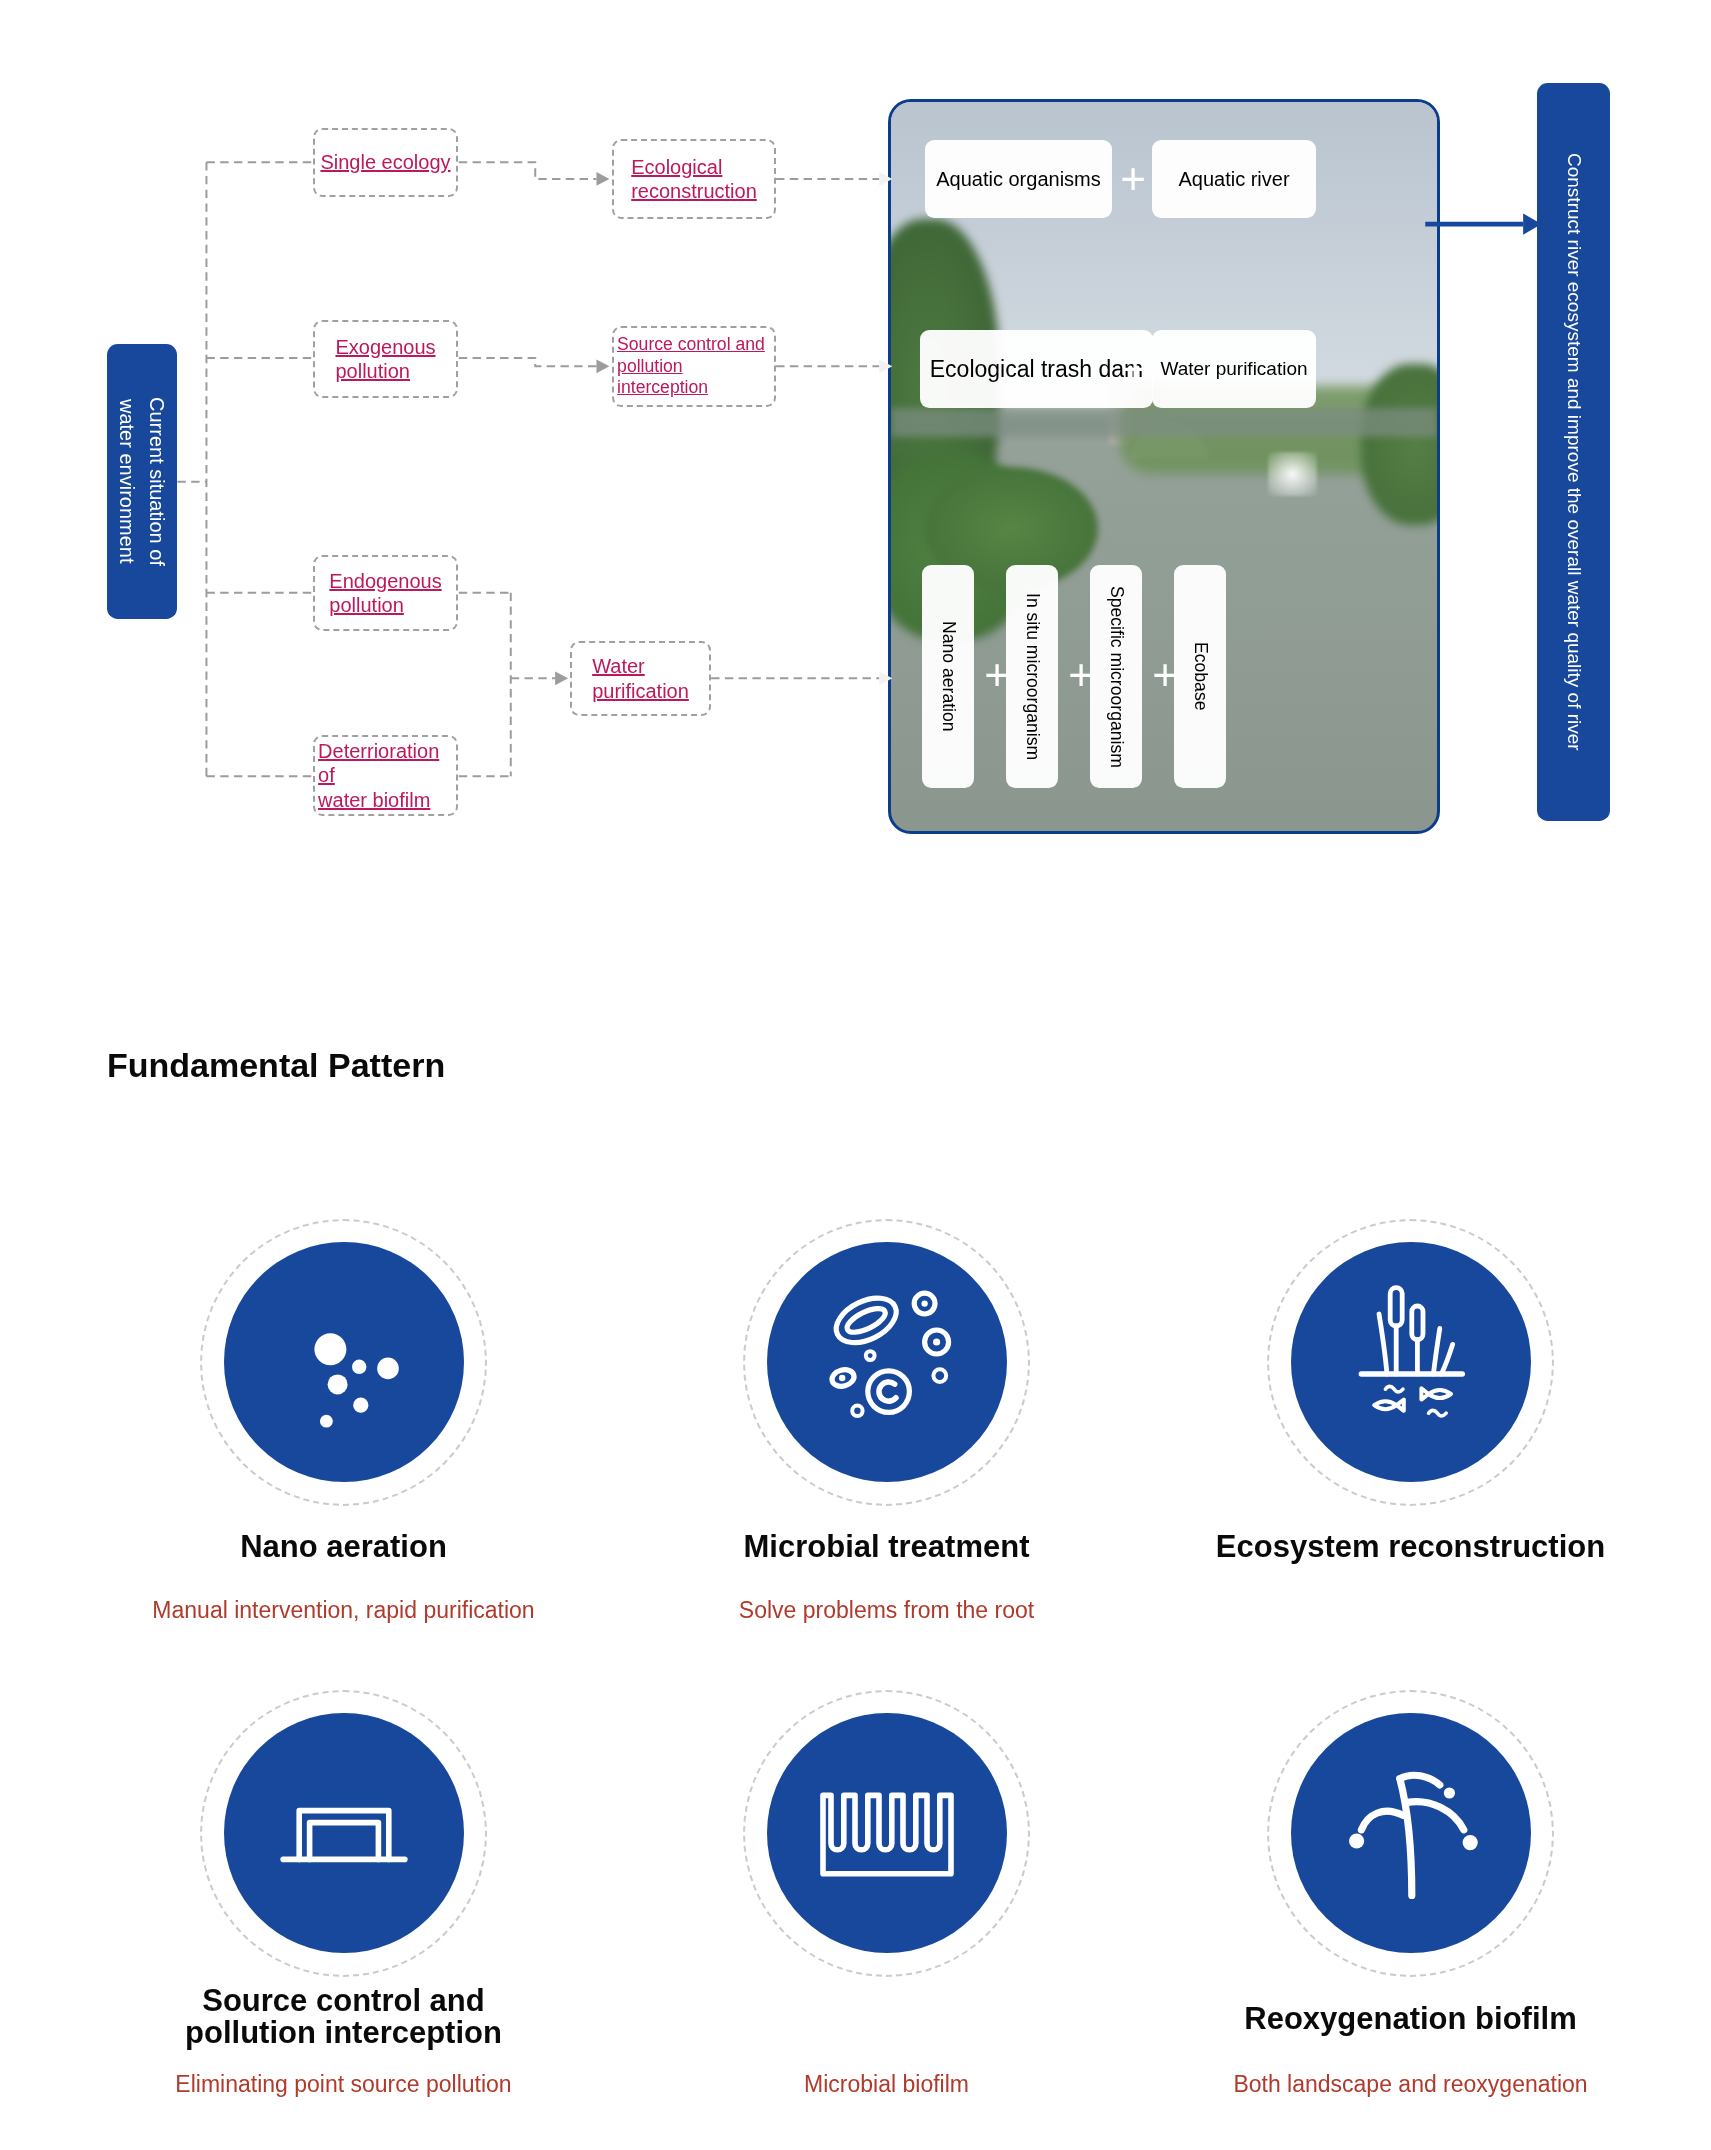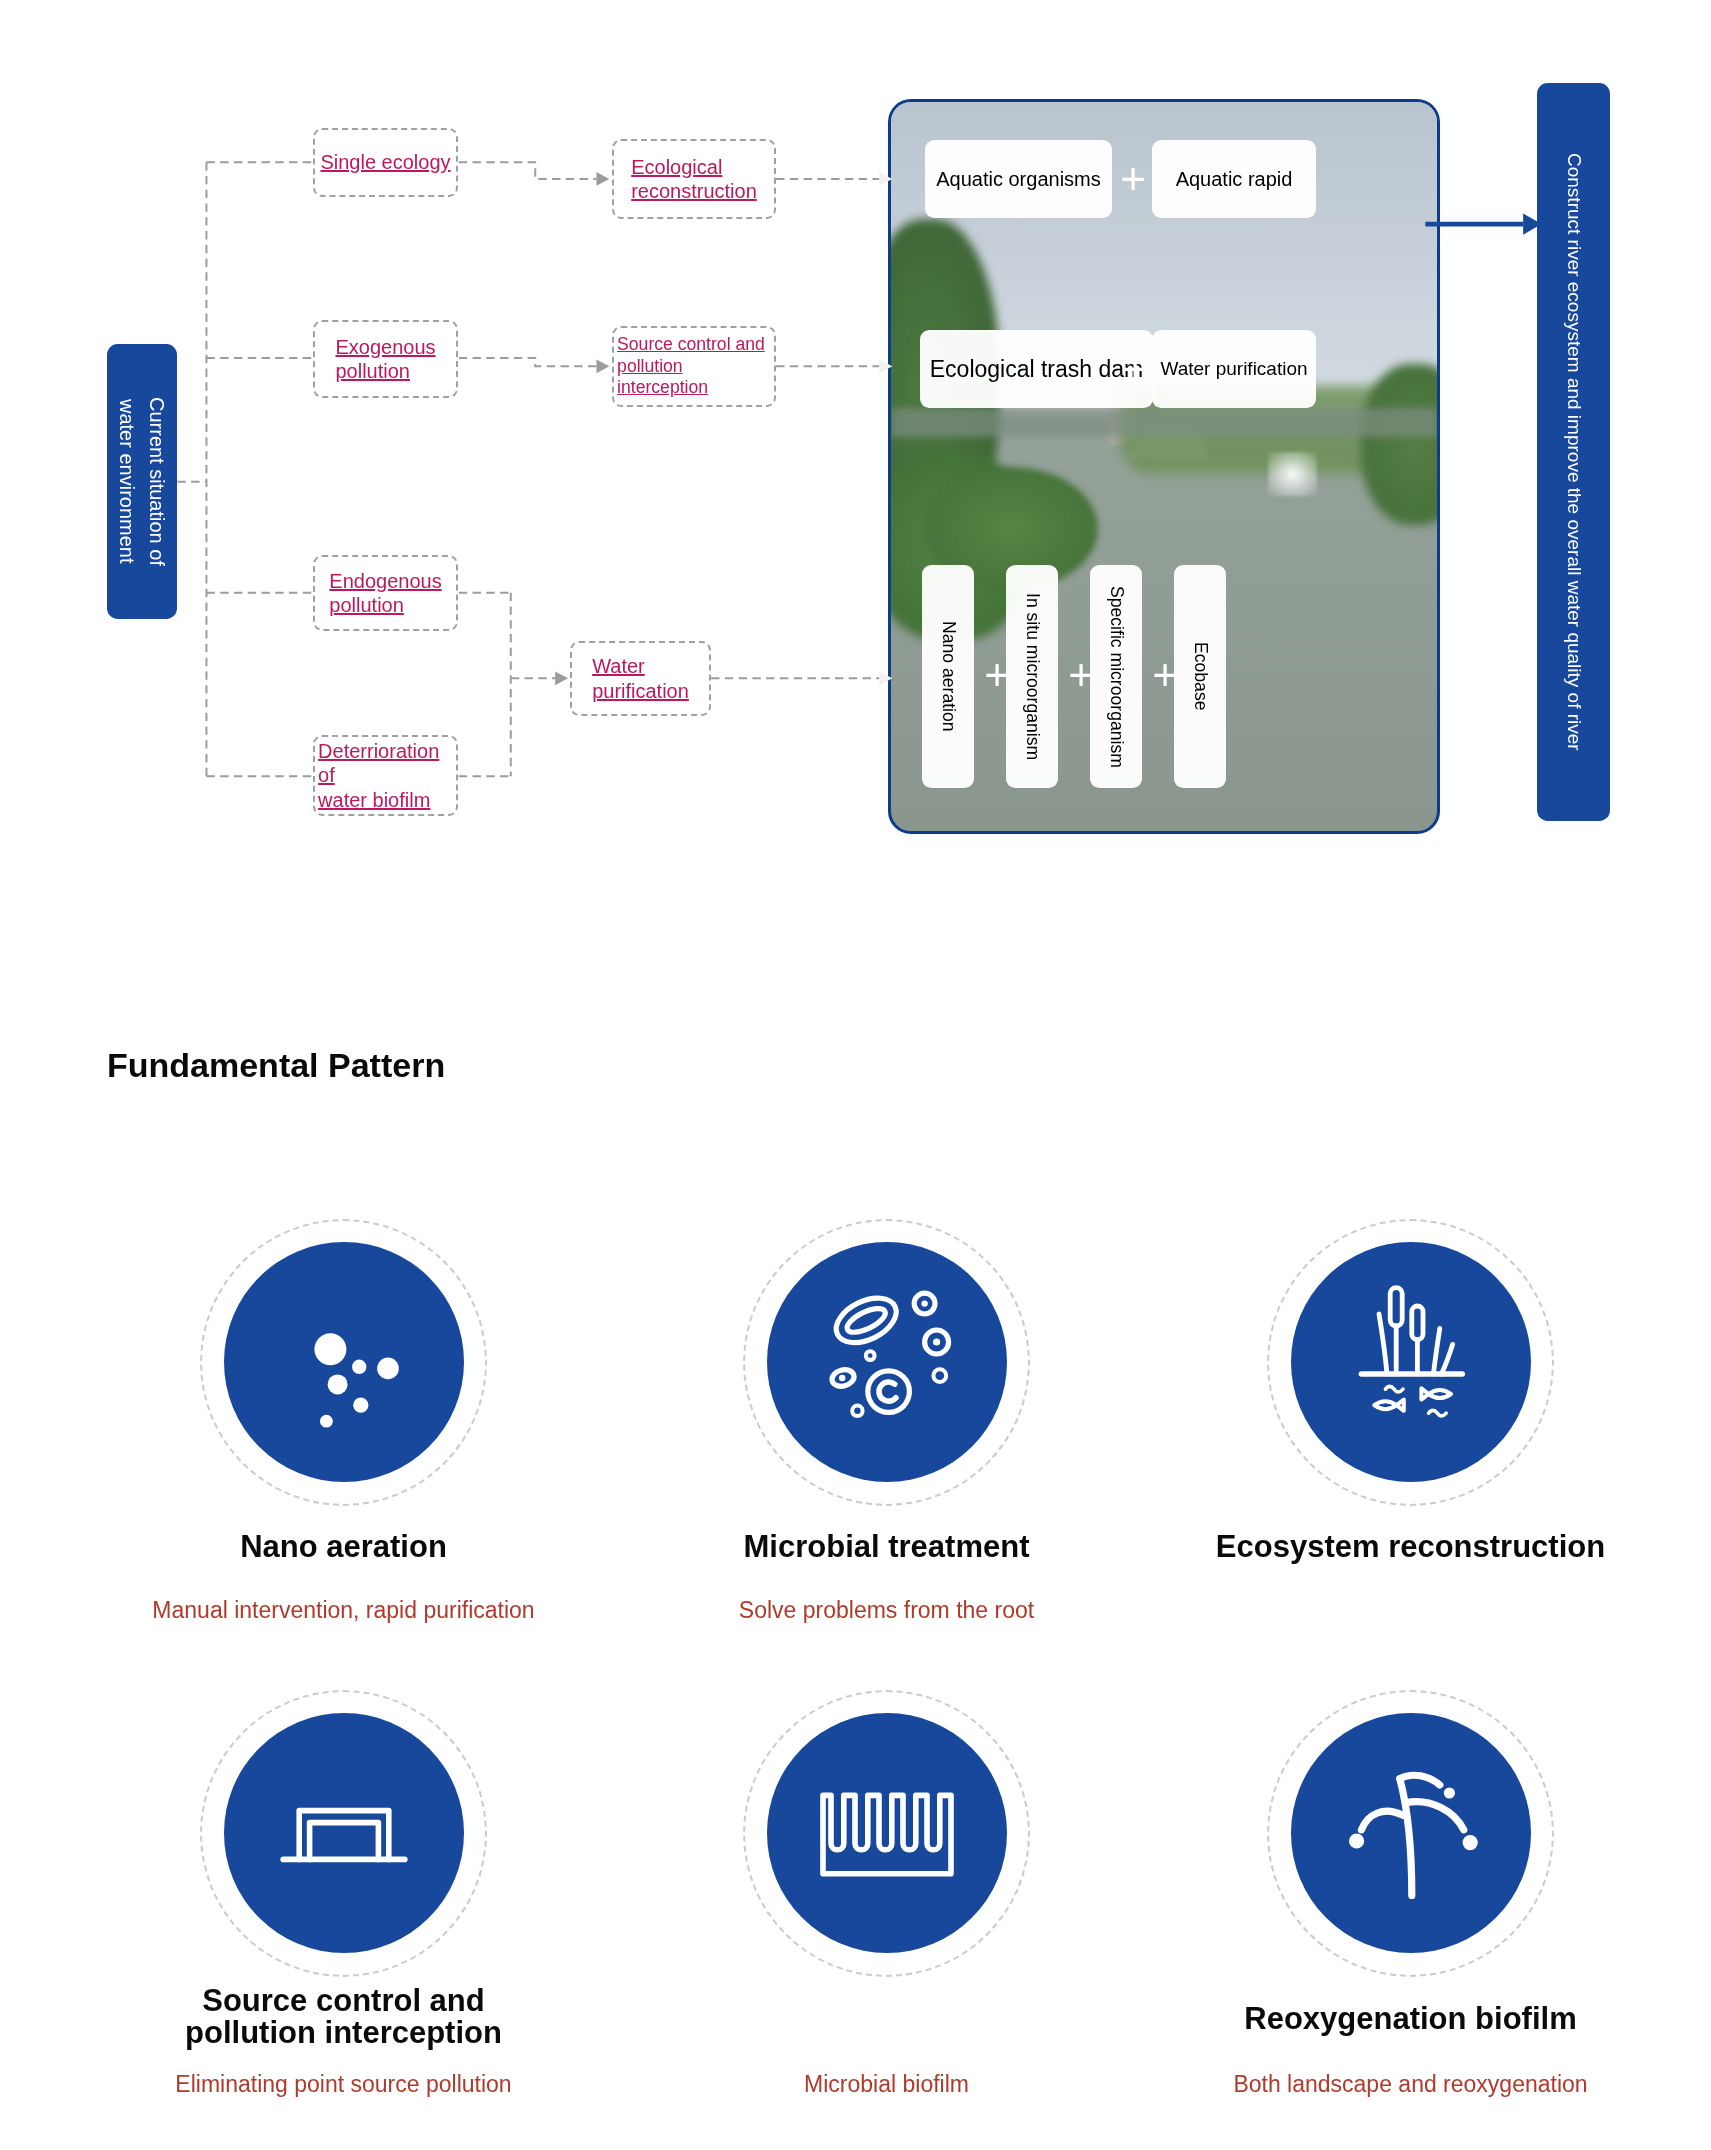--- a/index.html
+++ b/index.html
@@ -82,21 +82,21 @@
     <div class="ph" style="left:86%;top:36%;width:20%;height:22%;background:radial-gradient(#557f45,#426b37);border-radius:45%;filter:blur(4.6px);"></div>
     <div class="ph" style="left:69%;top:48%;width:9%;height:6%;background:radial-gradient(rgba(255,255,255,.95),rgba(255,255,255,0));filter:blur(1.5px);"></div>
     <div class="ph" style="left:0;top:42%;width:100%;height:4%;background:#7e8e84;filter:blur(3.8px);opacity:.7;"></div>
 
     <div class="white-card" style="left:34px;top:38px;width:187px;height:78px;">
       <span>Aquatic organisms</span>
     </div>
     <div class="plus" style="left:242px;top:77px;">
       <span>+</span></div>
     <div class="white-card" style="left:261px;top:38px;width:164px;height:78px;">
-      <span>Aquatic rapid</span>
+      <span>Aquatic river</span>
     </div>
 
     <div class="white-card" style="left:29px;top:228px;width:233px;height:78px;font-size:23px;">
       <span>Ecological trash dam</span>
     </div>
     <div class="plus" style="left:244px;top:267px;">
       <span>+</span></div>
     <div class="white-card" style="left:261px;top:228px;width:164px;height:78px;font-size:19px;">
       <span>Water purification</span>
     </div>

